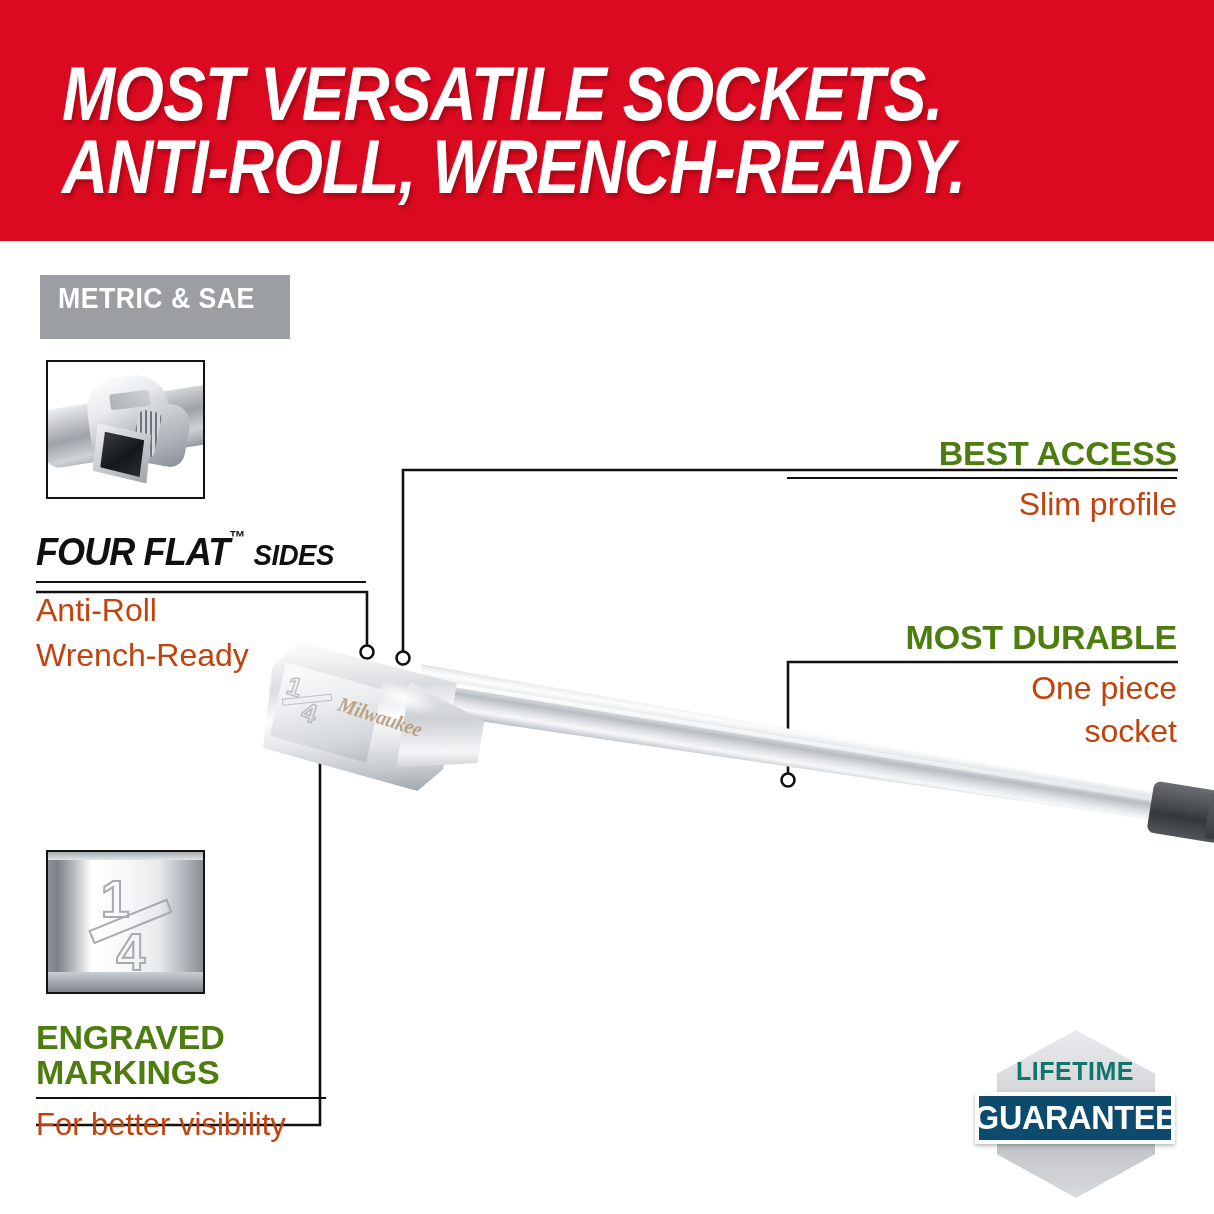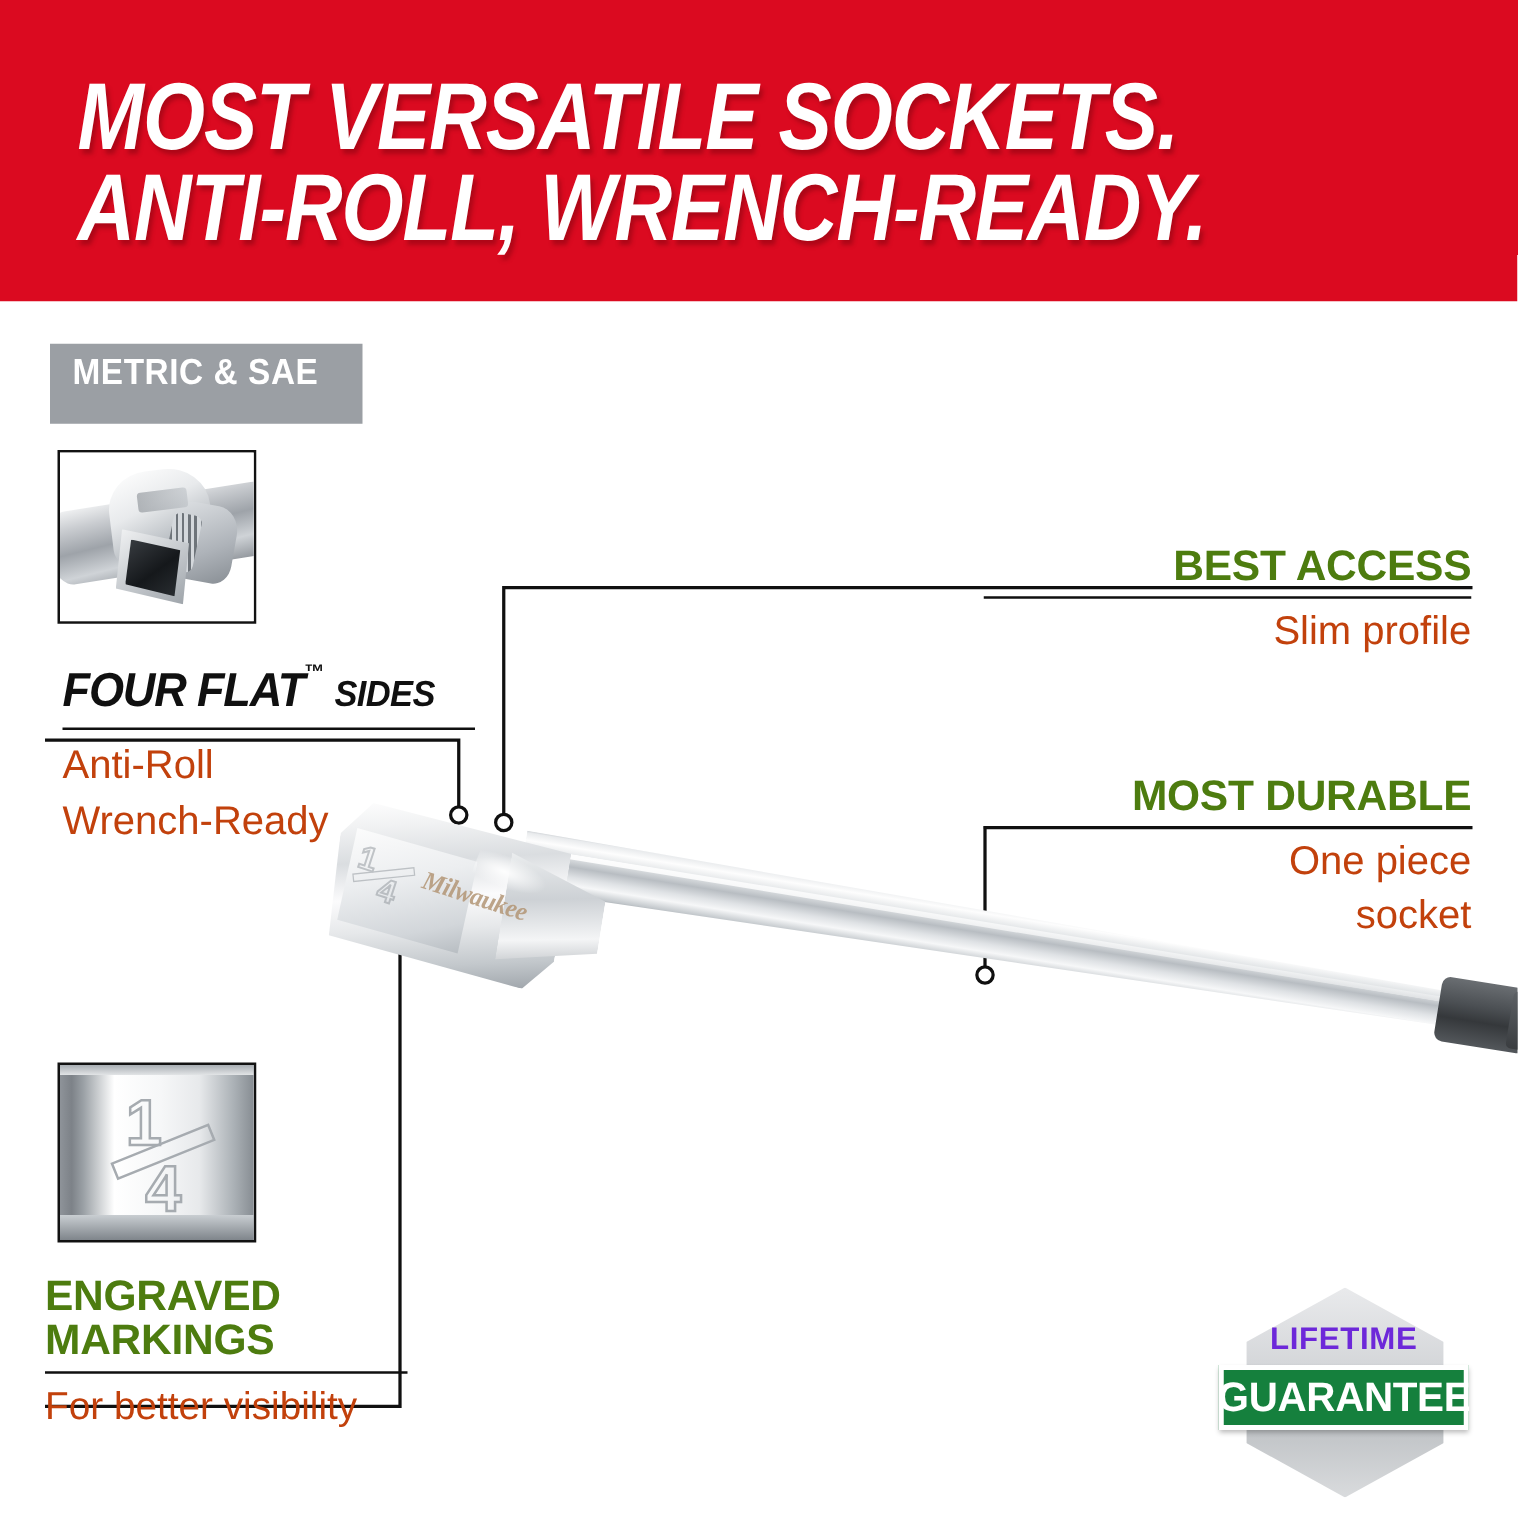--- a/index.html
+++ b/index.html
@@ -121,21 +121,21 @@
     font-weight:bold;letter-spacing:-.2px;color:#4d7c0f;
     font-stretch:condensed;
     line-height:1.02;
   }
   .callout .rule{background:#101010;height:2px;width:100%;}
   .callout .sub{
     color:#c2410c;font-weight:normal;line-height:1.13;
   }
 
   
-  #callout-four-flat{left:36px;top:528px;width:330px;margin-left:14px;}
+  #callout-four-flat{left:36px;top:528px;width:330px;}
   #callout-four-flat .ff-title{
     font-weight:bold;font-style:italic;font-size:38px;color:#101010;
     white-space:nowrap;letter-spacing:-1px;
     transform:scaleX(.95);transform-origin:left center;
   }
   #callout-four-flat .ff-tm{font-size:17px;vertical-align:22px;font-style:normal;font-weight:bold;}
   #callout-four-flat .ff-sides{font-size:29px;font-style:italic;font-weight:bold;letter-spacing:-.5px;}
   #callout-four-flat .rule{margin-top:7px;}
   #callout-four-flat .sub{font-size:32px;margin-top:9px;}
 
@@ -268,26 +268,26 @@
   #guarantee{
     position:absolute;left:975px;top:1030px;width:200px;height:168px;
   }
   .gr-hex{
     position:absolute;left:22px;top:0;width:158px;height:168px;
     background:linear-gradient(180deg,#e9eaec 0%,#d3d5d8 40%,#c2c5c8 70%,#d9dbdd 100%);
     clip-path:polygon(50% 0%,100% 26%,100% 74%,50% 100%,0% 74%,0% 26%);
   }
   .gr-lifetime{
     position:absolute;left:0;top:27px;width:200px;text-align:center;
-    color:#6d28d9;font-weight:bold;font-size:25px;letter-spacing:.5px;
+    color:#0f766e;font-weight:bold;font-size:25px;letter-spacing:.5px;
     font-stretch:condensed;
   }
   .gr-bar{
     position:absolute;left:0;top:62px;width:200px;height:52px;
-    background:#15803d;border:4px solid #ffffff;
+    background:#0c4a6e;border:4px solid #ffffff;
     box-sizing:border-box;
     box-shadow:0 2px 4px rgba(0,0,0,.28);
     display:flex;align-items:center;justify-content:center;
   }
   .gr-guarantee{
     color:#ffffff;font-weight:bold;font-size:33px;letter-spacing:-.3px;
     font-stretch:condensed;
     transform:scaleX(.98);
   }
 </style>

